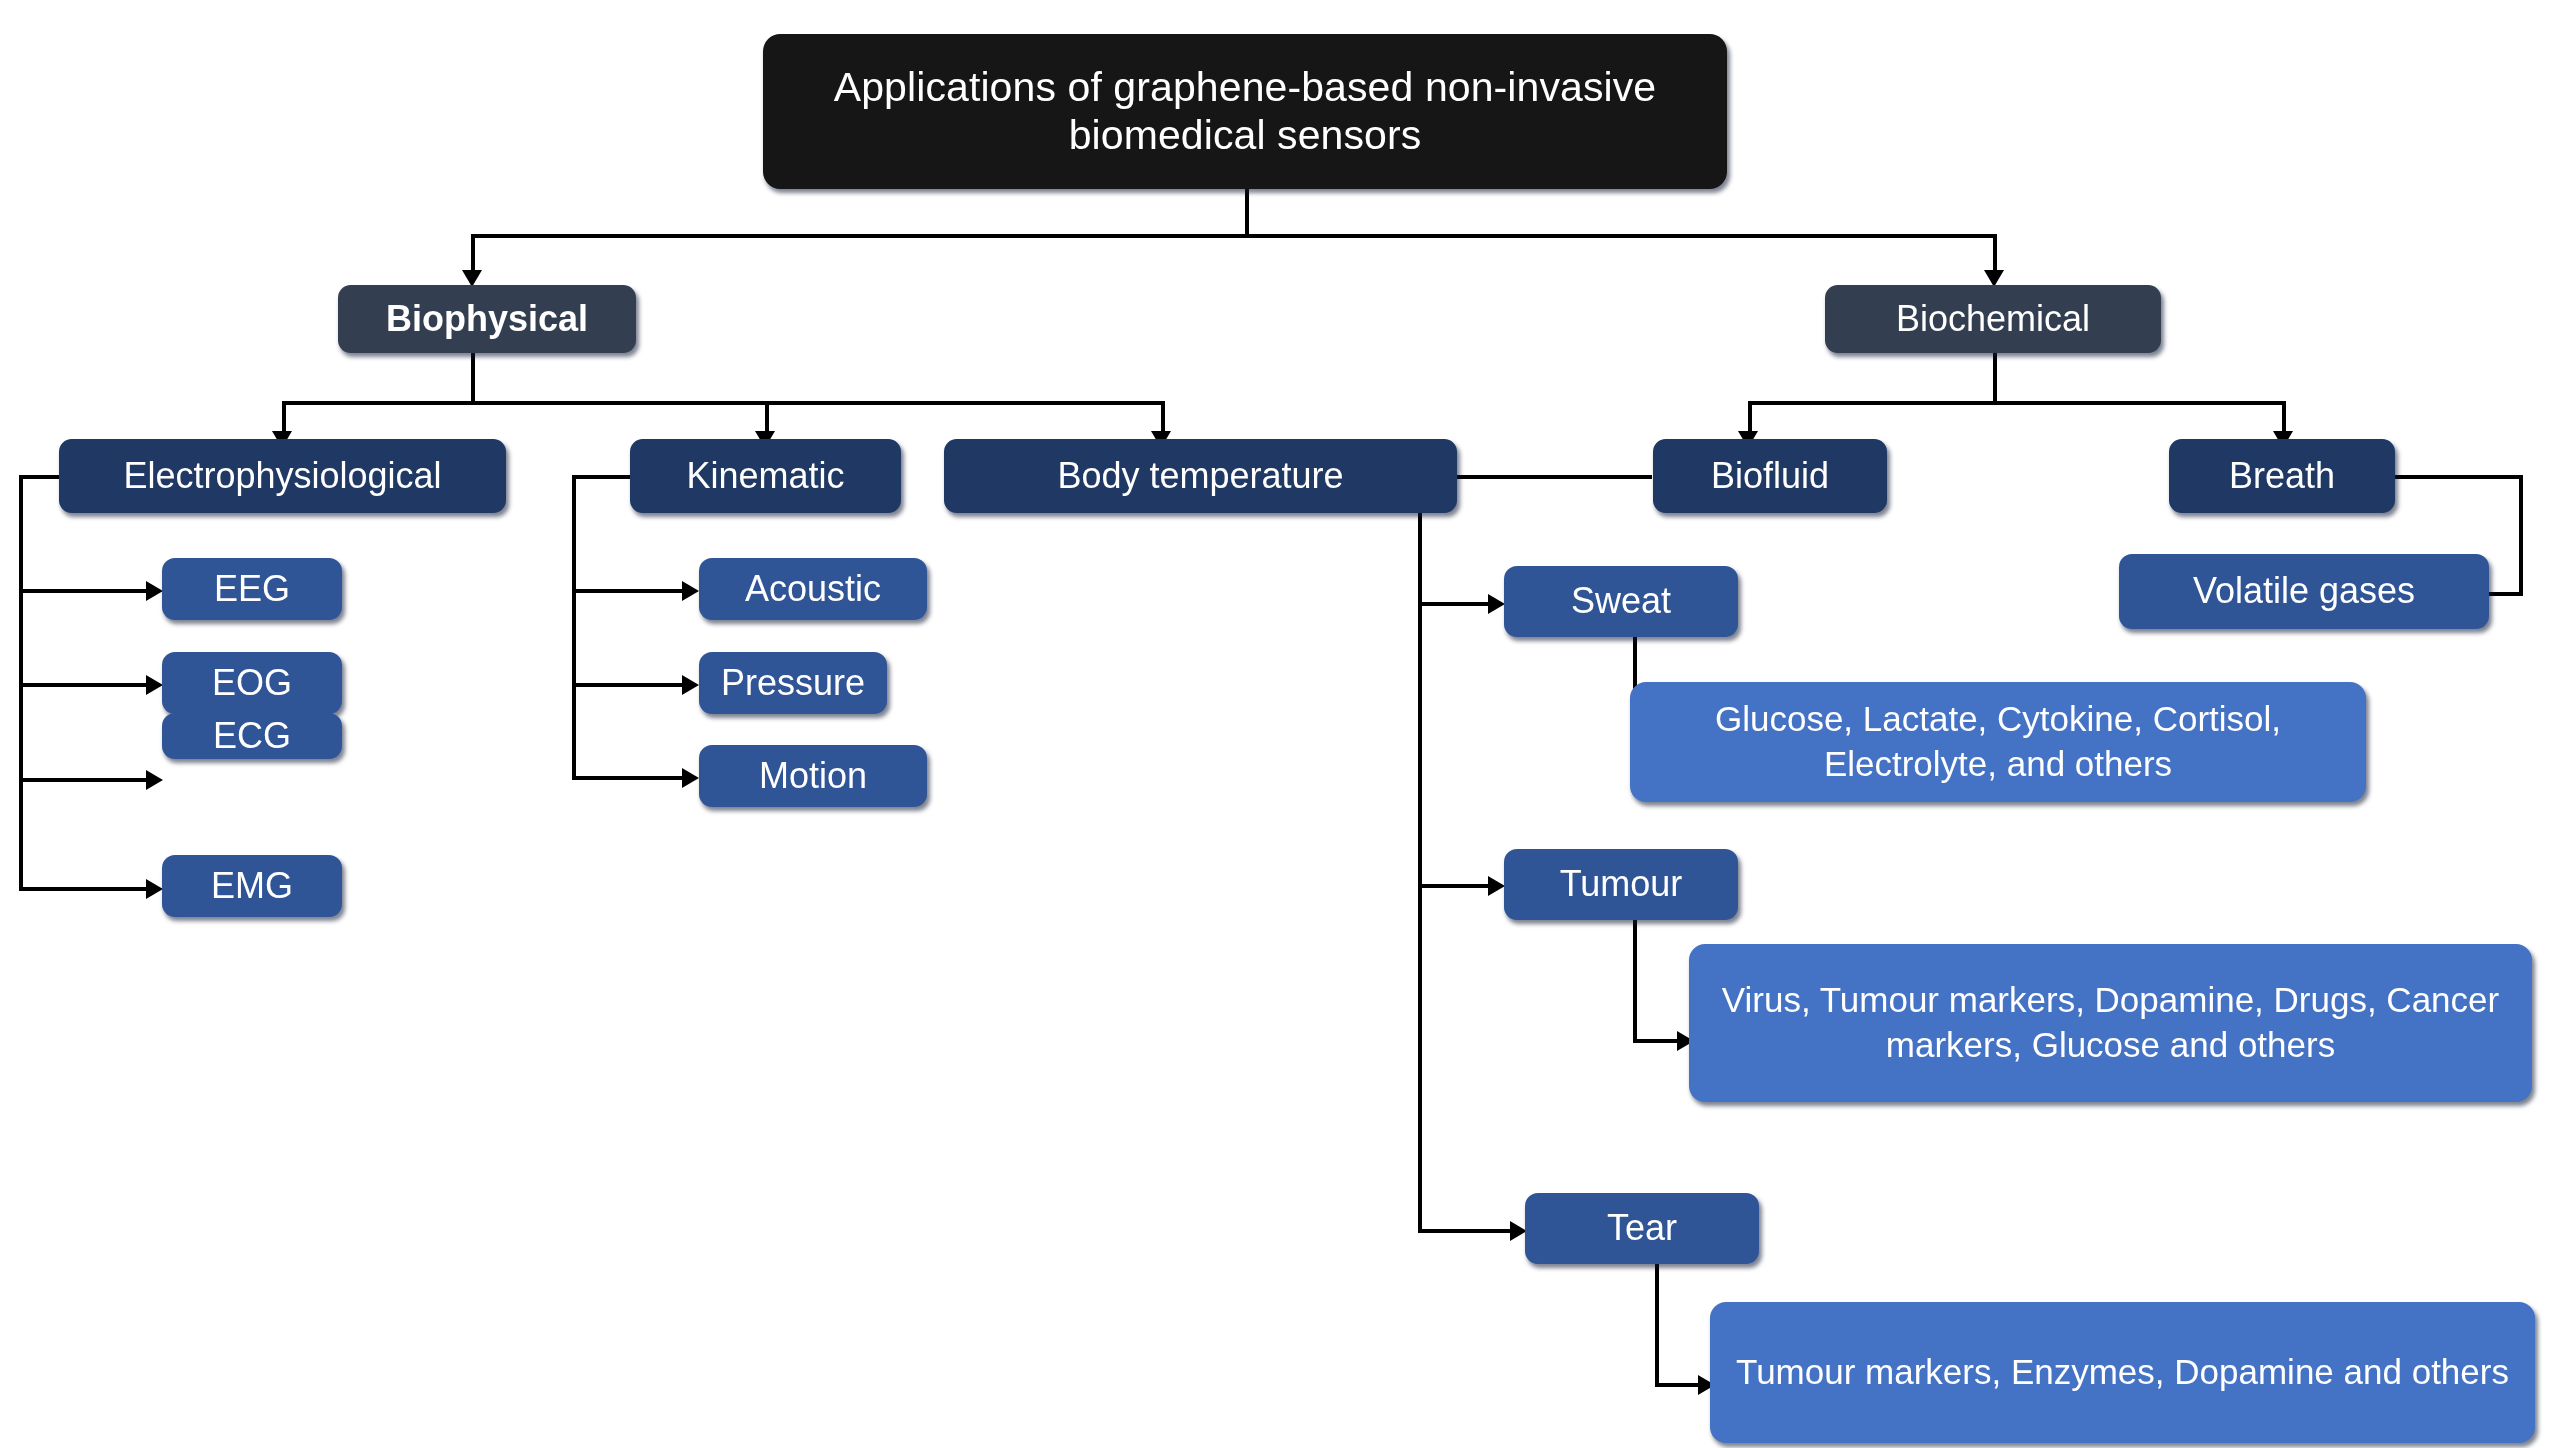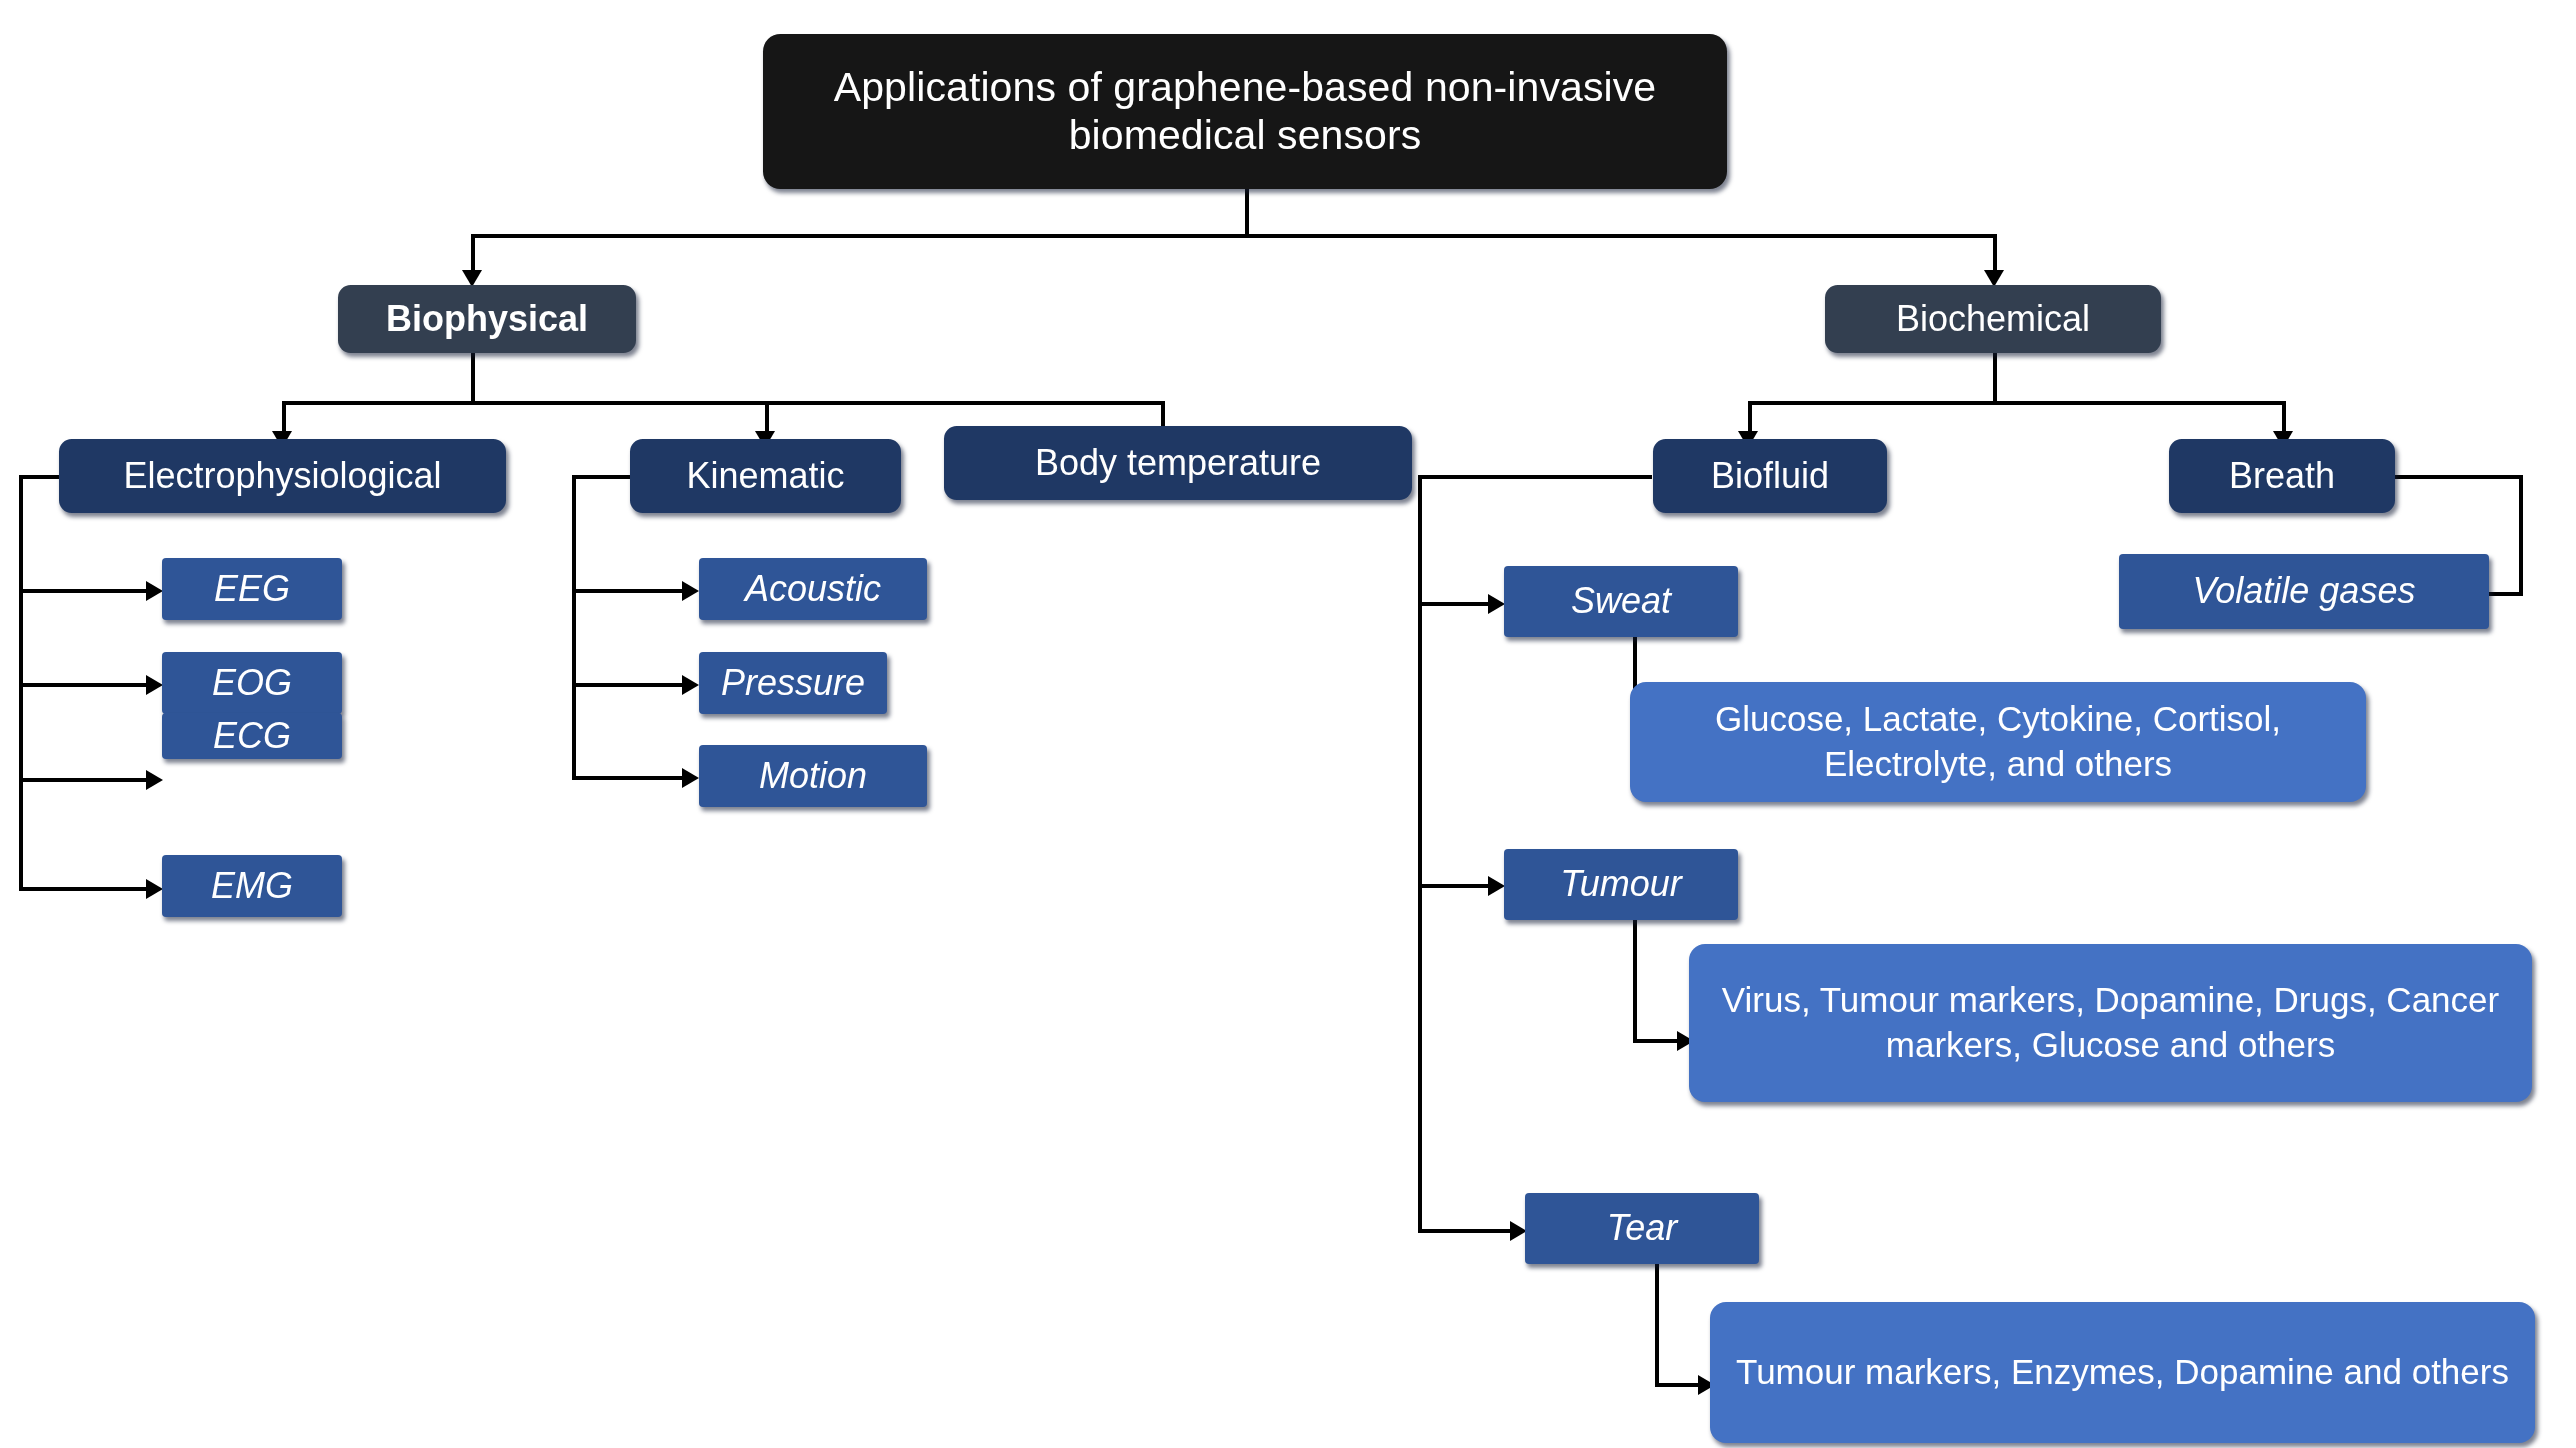--- a/index.html
+++ b/index.html
@@ -38,22 +38,21 @@
     background:#333f50;
     font-size:36px;
   }
   .node.sub{            
     background:#1f3864;
     font-size:36px;
   }
   .node.leaf{           
     background:#2f5597;
     font-size:36px;
-    border-radius:4px;
-    font-style:italic;
+    border-radius:13px;
   }
   .node.detail{         
     background:#4472c4;
     font-size:35px;
     border-radius:16px;
     line-height:1.28;
   }
   
   .hline,.vline{
     position:absolute;
@@ -170,21 +169,21 @@
   <div class="node root" style="left:763px; top:9.5px; width:964px; height:155px;">Applications of graphene-based non-invasive biomedical sensors</div>
 
   <div class="node cat" style="left:338px; top:285px; width:298px; height:68px;font-weight:bold;">Biophysical</div>
 
   <div class="node cat" style="left:1825px; top:285px; width:336px; height:68px;">Biochemical</div>
 
   <div class="node sub" style="left:59px; top:439px; width:447px; height:74px;">Electrophysiological</div>
 
   <div class="node sub" style="left:630px; top:439px; width:271px; height:74px;">Kinematic</div>
 
-  <div class="node sub" style="left:944px; top:426px; width:468px; height:74px;">Body temperature</div>
+  <div class="node sub" style="left:944px; top:439px; width:513px; height:74px;">Body temperature</div>
 
   <div class="node leaf" style="left:162px; top:558px; width:180px; height:62px;">EEG</div>
 
   <div class="node leaf" style="left:162px; top:652px; width:180px; height:62px;">EOG</div>
 
   <div class="node leaf" style="left:162px; top:713px; width:180px; height:46px;">ECG</div>
 
   <div class="node leaf" style="left:162px; top:855px; width:180px; height:62px;">EMG</div>
 
   <div class="node leaf" style="left:699px; top:558px; width:228px; height:62px;">Acoustic</div>

